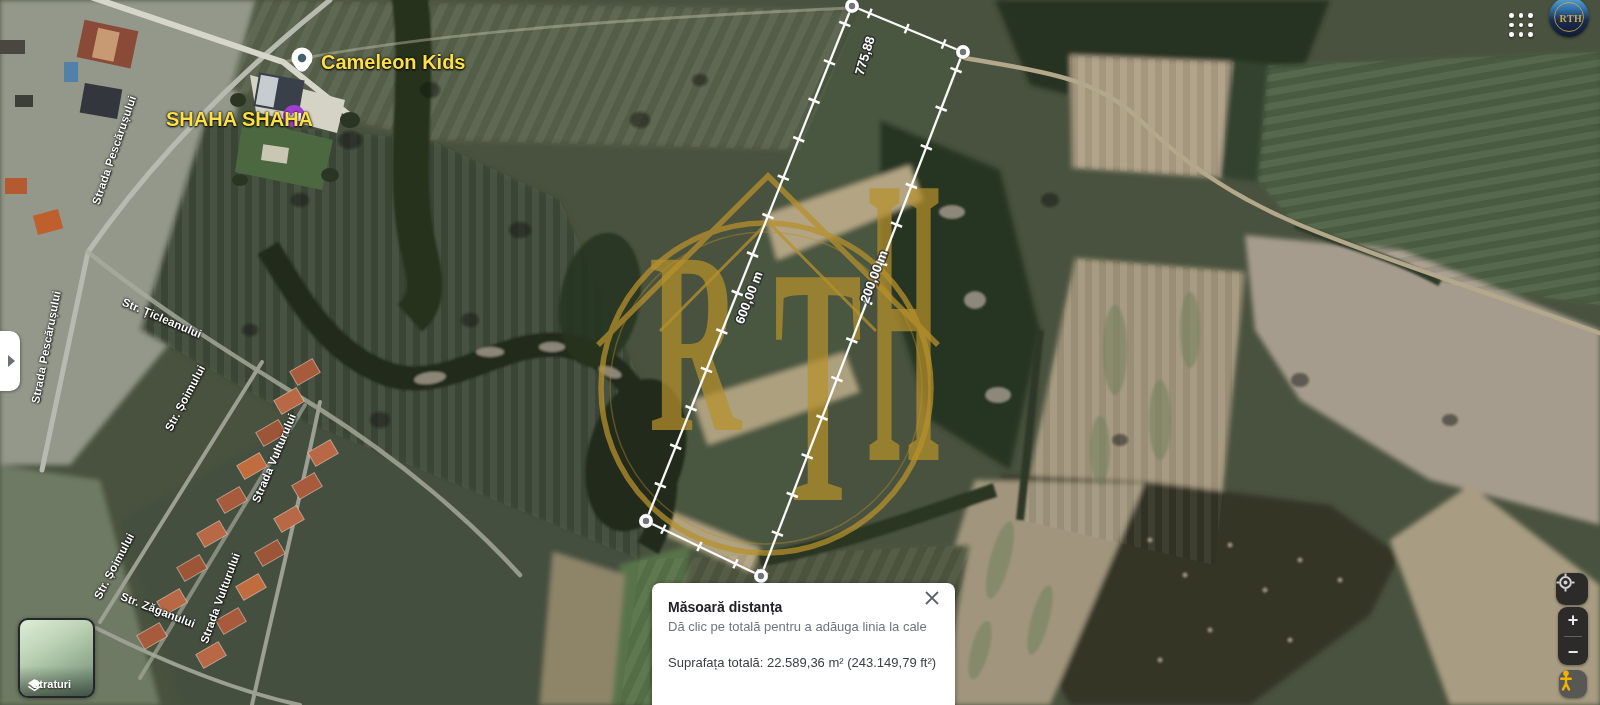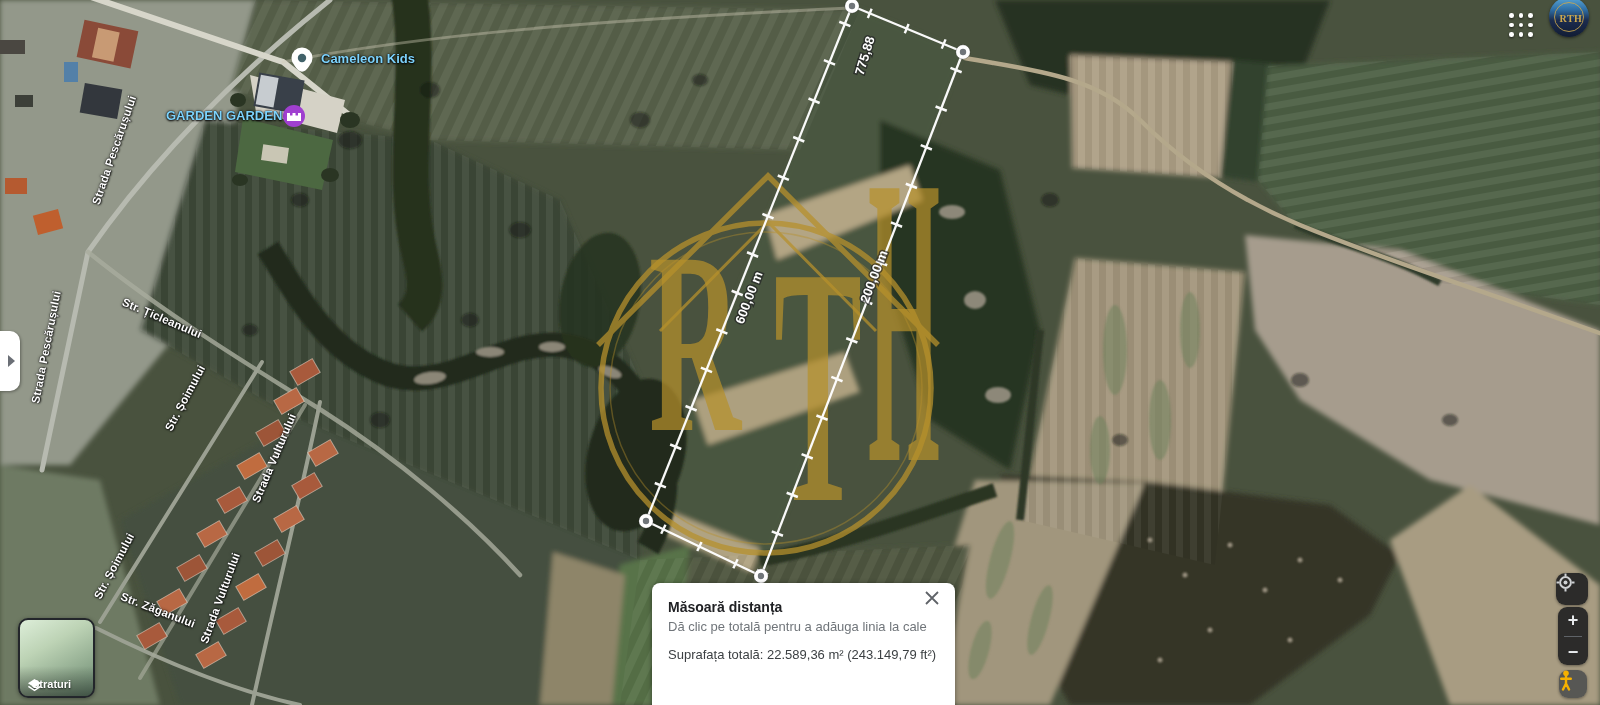--- a/index.html
+++ b/index.html
@@ -4,30 +4,30 @@
 <style>
   html,body{margin:0;padding:0;background:#222;}
   #app{position:relative;width:1600px;height:705px;overflow:hidden;
        font-family:"Liberation Sans",sans-serif;background:#49523e;}
   #app svg{position:absolute;left:0;top:0;}
 
   
   .street{position:absolute;color:#fff;font-size:11.5px;font-weight:700;white-space:nowrap;
     letter-spacing:.2px;transform:translate(-50%,-50%) rotate(var(--r));
     text-shadow:0 1px 2px rgba(0,0,0,.95),0 0 3px rgba(0,0,0,.8),0 0 1px #000;}
-  .poi-label{position:absolute;color:#7dd3fc;font-size:13px;font-weight:700;white-space:nowrap;
+  .poi-label{position:absolute;color:#fde047;font-size:20px;font-weight:700;white-space:nowrap;
     text-shadow:0 1px 2px rgba(0,0,0,.95),0 0 3px rgba(0,0,0,.85),0 0 1px #000;}
 
   
   .panel{position:absolute;left:652px;top:583px;width:303px;height:144px;background:#fff;
     border-radius:8px;box-shadow:0 1px 5px rgba(0,0,0,.45);padding:14px 16px 1px 16px;
     box-sizing:border-box;color:#202124;}
   .panel-title{font-size:14px;font-weight:600;line-height:20px;color:#202124;}
   .panel-sub{font-size:13px;line-height:20px;color:#70757a;}
-  .panel-val{font-size:13px;line-height:21px;color:#3c4043;margin-top:0;}
+  .panel-val{font-size:13px;line-height:21px;color:#3c4043;margin-top:8px;}
   .panel-gap{height:7px;}
   .panel-close{position:absolute;right:10px;top:8px;width:20px;height:20px;cursor:pointer;
     display:flex;align-items:center;justify-content:center;}
 
   
   .layers{position:absolute;left:18px;top:618px;width:77px;height:80px;border-radius:10px;
     border:2px solid #23262b;box-sizing:border-box;cursor:pointer;overflow:hidden;
     background:linear-gradient(150deg,#ddeed9 0%,#bdd3b5 35%,#8aa58a 75%,#6f8f77 100%);
     box-shadow:0 1px 4px rgba(0,0,0,.4);}
   .layers .shade{position:absolute;left:0;right:0;bottom:0;height:30px;
@@ -304,21 +304,21 @@
       <circle cx="302" cy="58" r="10.5" fill="#fff"></circle>
       <path d="M294.5,65.5 Q302,78 309.5,65.5 Z" fill="#fff"></path>
       <circle cx="302" cy="58" r="4.2" fill="#41626a"></circle>
     </g>
     <g>
       <circle cx="294" cy="116" r="11" fill="#a03fd0"></circle>
       <path d="M287,121 v-8 h3 v2.5 h2.5 v-2.5 h3 v2.5 h2.5 v-2.5 h3 v8 z" fill="#fff"></path>
     </g>
   </svg>
   <div class="poi-label" style="left:321px;top:51px">Cameleon Kids</div>
-  <div class="poi-label" style="left:166px;top:108px">GARDEN GARDEN</div>
+  <div class="poi-label" style="left:166px;top:108px">SHAHA SHAHA</div>
 
   <svg width="1600" height="705" viewBox="0 0 1600 705" style="pointer-events:none">
     <g opacity=".75" stroke="#b6902c" fill="none">
       <circle cx="766" cy="388" r="165" stroke-width="5.5"></circle>
       <circle cx="766" cy="388" r="156" stroke-width="1.5" opacity=".55"></circle>
       <polyline points="598,345 768,176 938,345" stroke-width="5.5"></polyline>
       <polyline points="660,331 768,222 876,331" stroke-width="3"></polyline>
     </g>
     <g fill="#b6902c" opacity=".72" class="wm-text">
       <text x="649" y="430" font-size="260" textLength="92" lengthAdjust="spacingAndGlyphs">R</text>

